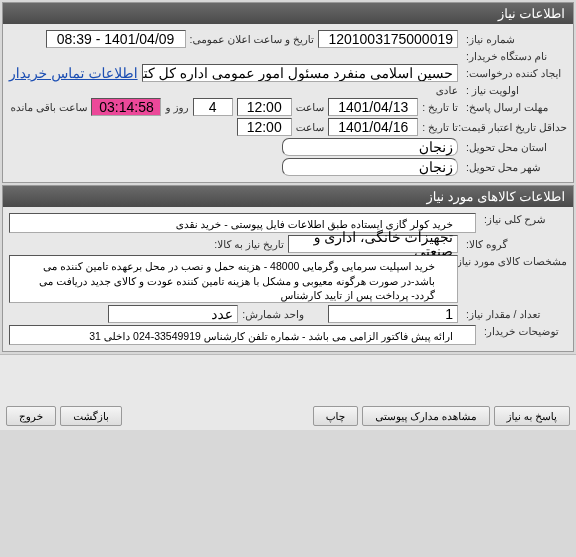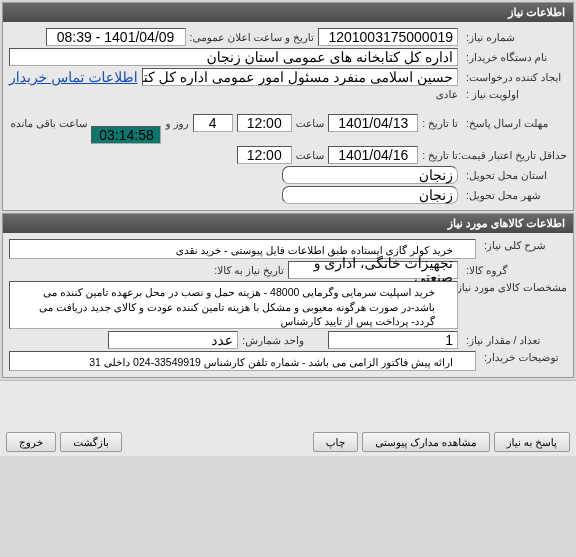--- a/index.html
+++ b/index.html
@@ -17,22 +17,21 @@
   overflow: hidden;
 }
 .panel {
   border: 1px solid #999;
   margin: 2px;
 }
 .panel-header {
   background: linear-gradient(#6a6a6a, #4a4a4a);
   color: #fff;
   padding: 3px 8px;
-  font-size: 11px;
-  font-weight: bold;
+  font-size: 13px;
 }
 .panel-body {
   background: #e8e8e8;
   padding: 4px 6px;
 }
 .row {
   display: flex;
   align-items: center;
   margin: 2px 0;
   gap: 4px;
@@ -79,24 +78,23 @@
   text-align: center;
   justify-content: center;
 }
 .field-num {
   width: 40px;
   text-align: center;
   justify-content: center;
 }
 .field-countdown {
   width: 70px;
-  background: #0f766e;
-  text-align: center;
-  justify-content: center;
-  margin-top: 24px;
+  background: #ec4899;
+  text-align: center;
+  justify-content: center;
 }
 .field-med {
   width: 176px;
   border-radius: 7px;
 }
 .link {
   color: #1a4db3;
   text-decoration: underline;
   cursor: pointer;
   font-size: 14px;
@@ -145,21 +143,20 @@
 
     <div class="row">
       <span class="label label-col">شماره نیاز:</span>
       <span class="field" style="width:140px">1201003175000019</span>
       <span class="label">تاریخ و ساعت اعلان عمومی:</span>
       <span class="field field-datetime">1401/04/09 - 08:39</span>
     </div>
 
     <div class="row">
       <span class="label label-col">نام دستگاه خریدار:</span>
-      <span class="field field-long">اداره کل کتابخانه های عمومی استان زنجان</span>
     </div>
 
     <div class="row">
       <span class="label label-col">ایجاد کننده درخواست:</span>
       <span class="field field-long">حسین اسلامی منفرد مسئول امور عمومی اداره کل کتابخانه های عمومی استان</span>
       <a class="link">اطلاعات تماس خریدار</a>
     </div>
 
     <div class="row">
       <span class="label label-col">اولویت نیاز :</span>

